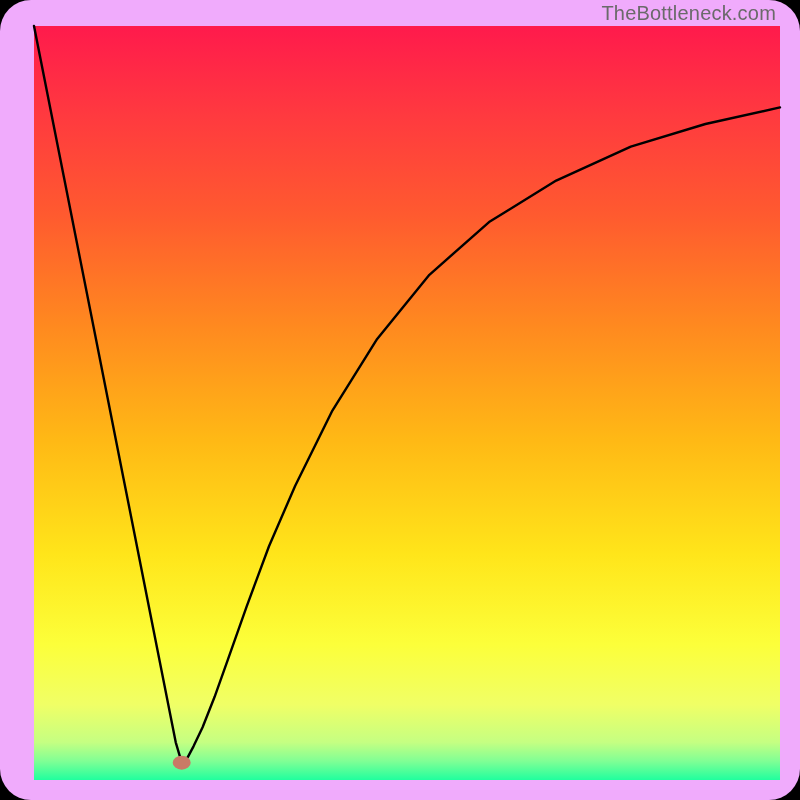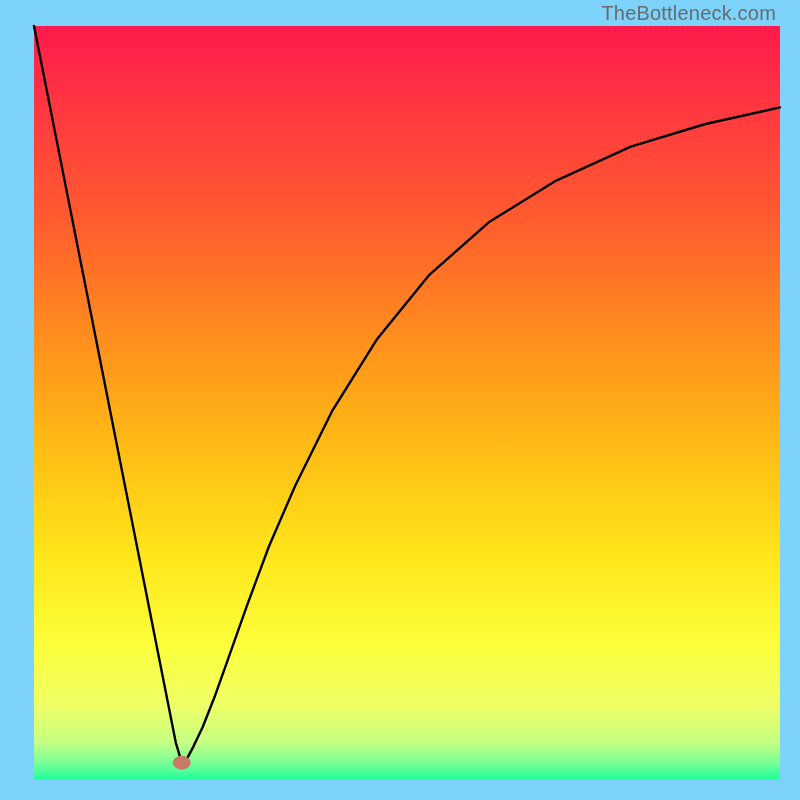--- a/index.html
+++ b/index.html
@@ -8,21 +8,22 @@
     width: 800px;
     height: 800px;
     overflow: hidden;
     background: #000;
     font-family: Arial, Helvetica, sans-serif;
   }
   .frame {
     position: relative;
     width: 800px;
     height: 800px;
-    background: #7dd3fc;
+    background: #f0abfc;
+    border-radius: 31px;
   }
   .watermark {
     position: absolute;
     top: 2px;
     right: 24px;
     color: #6a6a6a;
     font-size: 20px;
     font-weight: 500;
     letter-spacing: 0.2px;
     z-index: 10;

